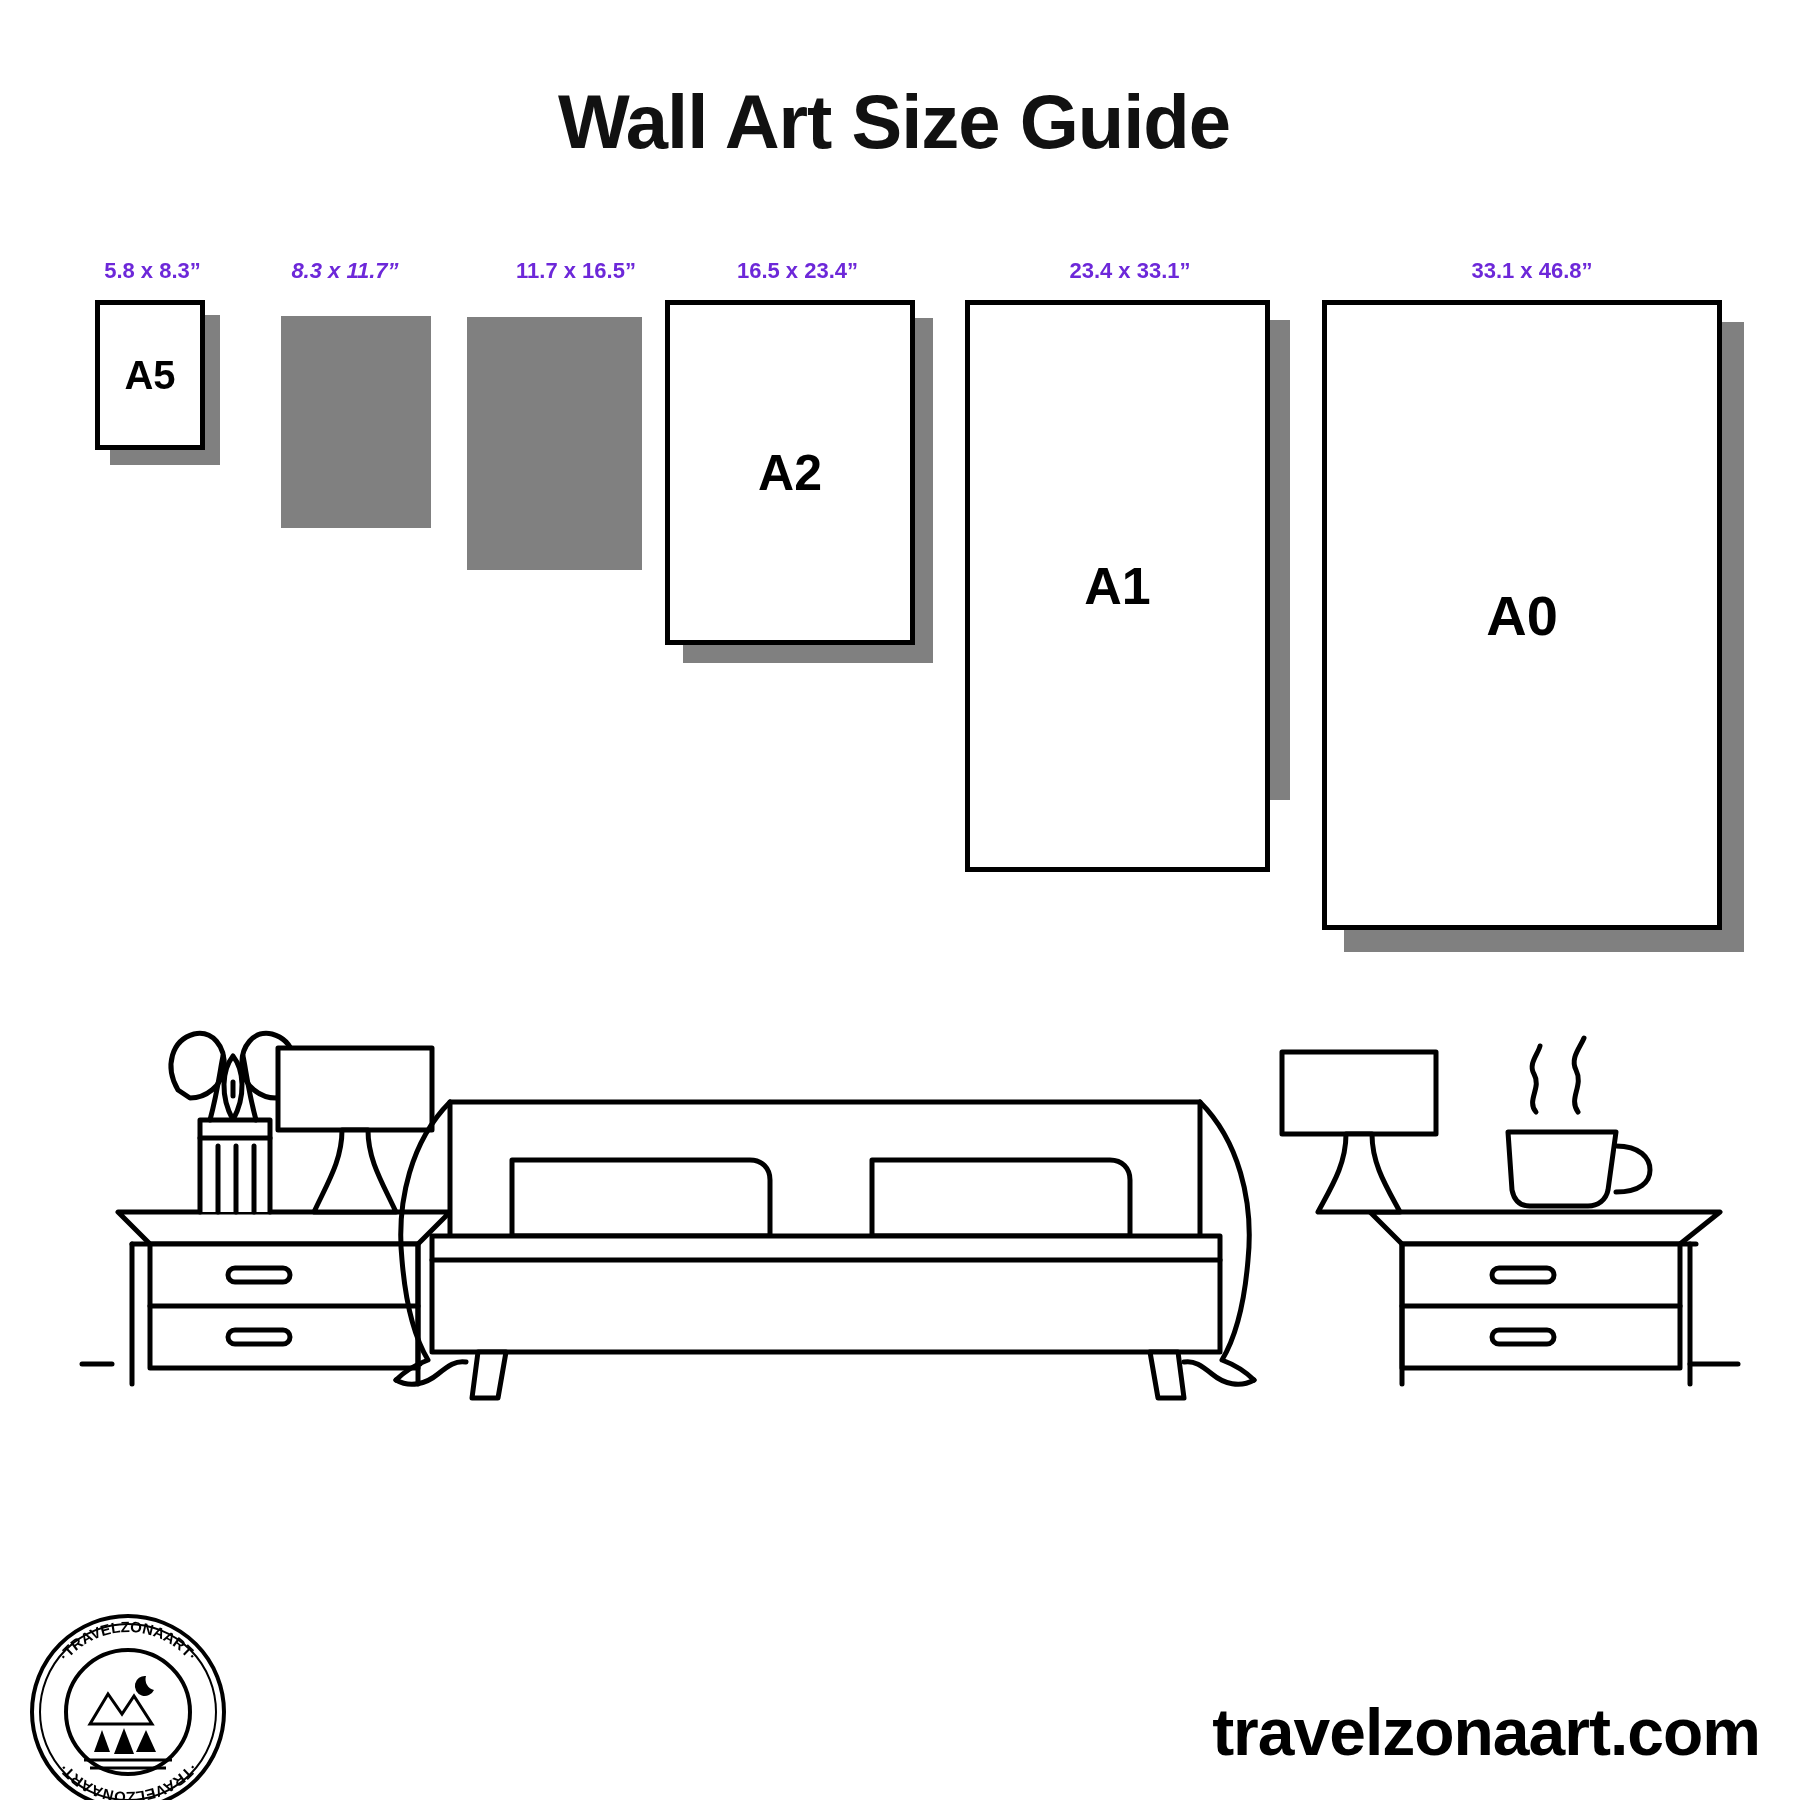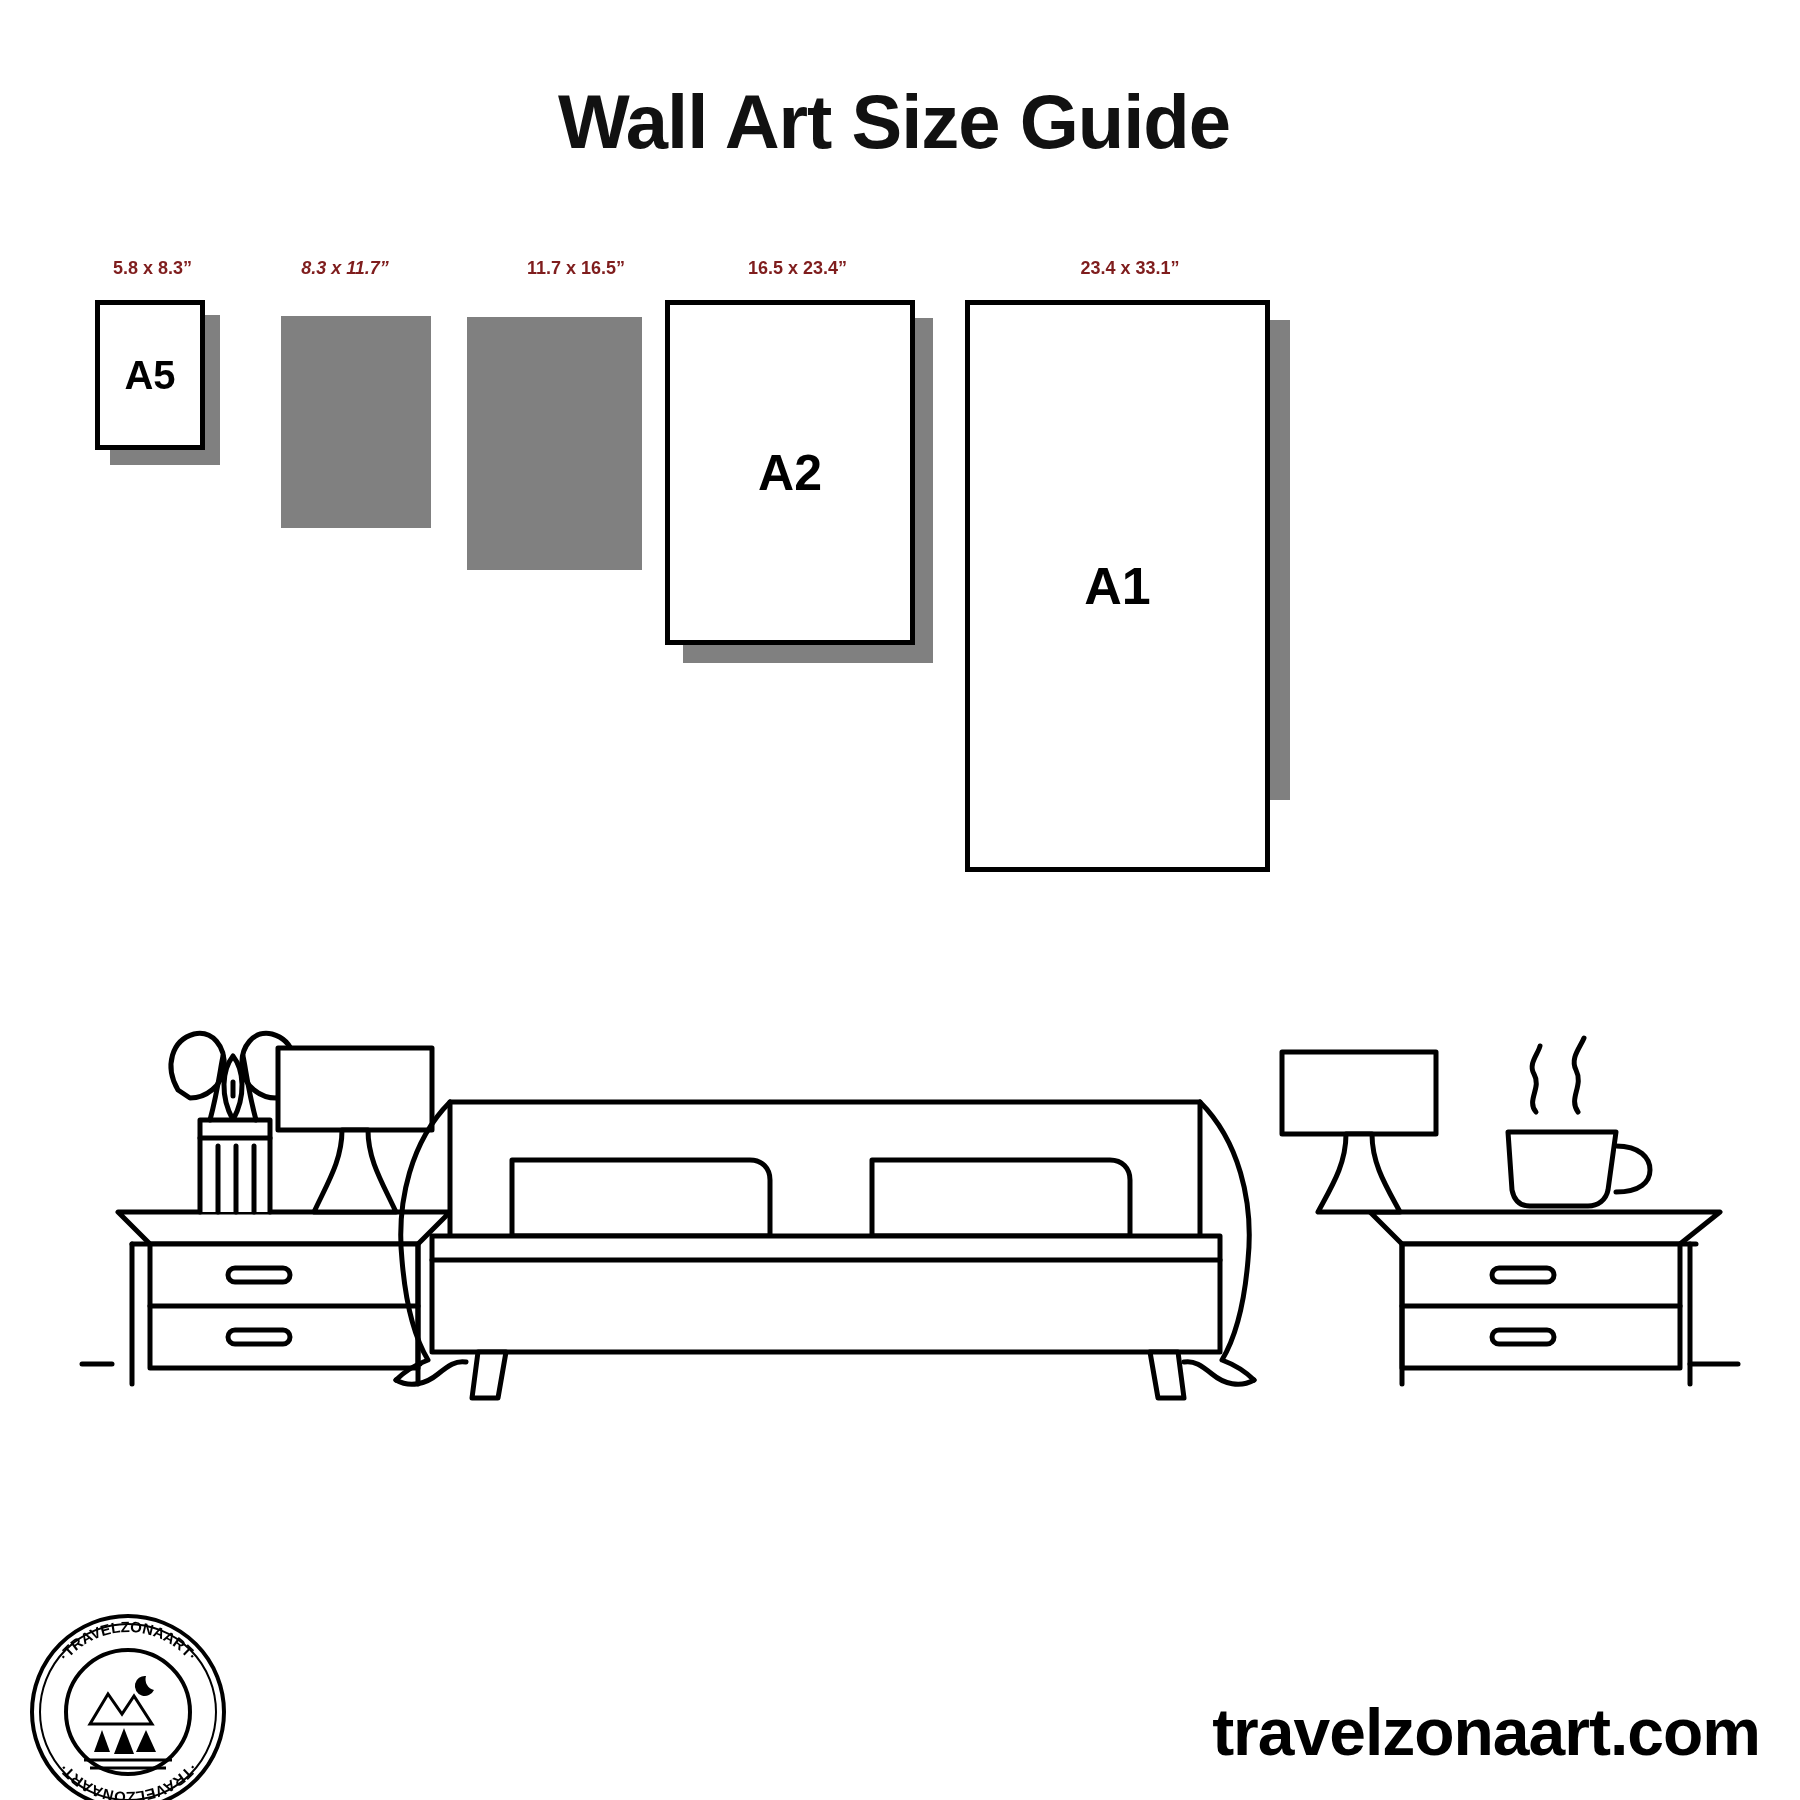--- a/index.html
+++ b/index.html
@@ -37,23 +37,23 @@
     width: 1800px;
     height: 1030px;
   }
   .frame-group {
     position: absolute;
   }
   .frame-label {
     position: absolute;
     width: 100%;
     text-align: center;
-    font-size: 18px;
-    font-weight: bold;
-    color: #7f1d1d;
+    font-size: 22px;
+    font-weight: bold;
+    color: #6d28d9;
     white-space: nowrap;
   }
   .frame-shadow {
     position: absolute;
     background: #808080;
   }
   .frame-box {
     position: absolute;
     background: #ffffff;
     border: 5px solid #000000;
@@ -131,20 +131,27 @@
   </div>
 
   <div class="frame-group" style="left:965px; top:300px; width:330px; height:500px;">
     <div class="frame-label" style="top:-42px;">23.4 x 33.1”</div>
     <div class="frame-shadow" style="left:20px; top:20px; width:305px; height:480px;"></div>
     <div class="frame-box" style="left:0; top:0; width:305px; height:572px;">
       <span class="frame-name" style="font-size:52px;">A1</span>
     </div>
   </div>
 
+  <div class="frame-group" style="left:1322px; top:300px; width:420px; height:660px;">
+    <div class="frame-label" style="top:-42px;">33.1 x 46.8”</div>
+    <div class="frame-shadow" style="left:22px; top:22px; width:400px; height:630px;"></div>
+    <div class="frame-box" style="left:0; top:0; width:400px; height:630px;">
+      <span class="frame-name" style="font-size:56px;">A0</span>
+    </div>
+  </div>
 
 </div>
 
 <svg id="furniture" viewBox="0 0 1700 540" fill="none" stroke="#000" stroke-width="5" stroke-linecap="round" stroke-linejoin="round">
 
   <line x1="22" y1="404" x2="52" y2="404"></line>
   <line x1="96" y1="404" x2="360" y2="404"></line>
   <line x1="1630" y1="404" x2="1678" y2="404"></line>
 
   <g>

